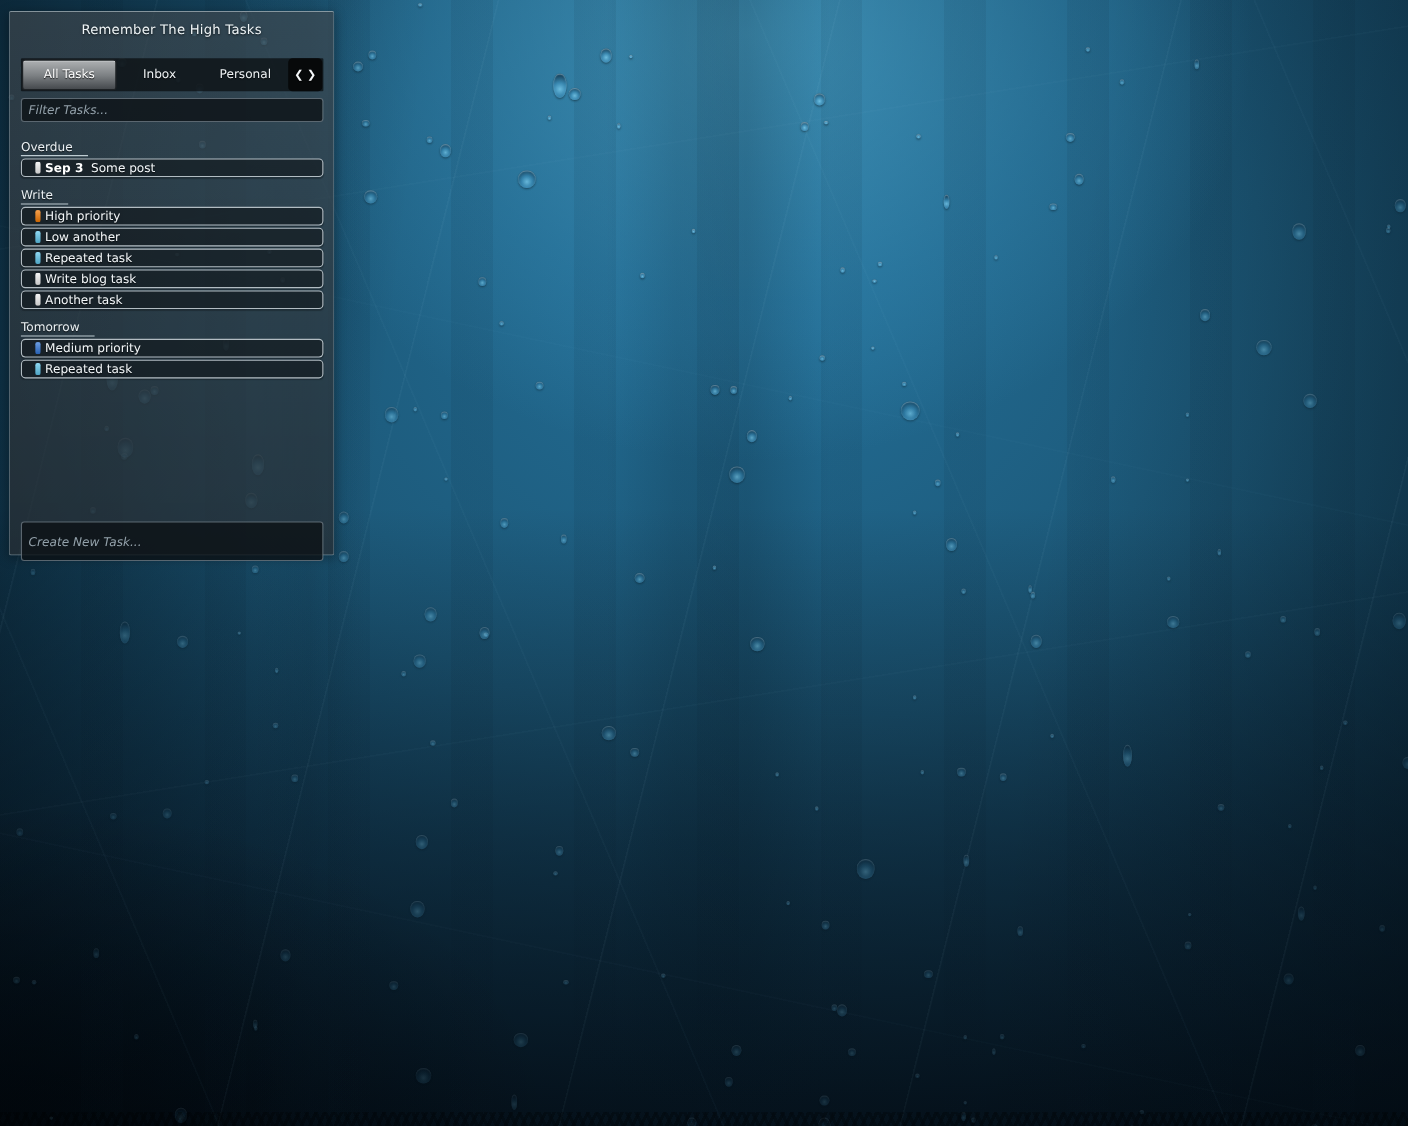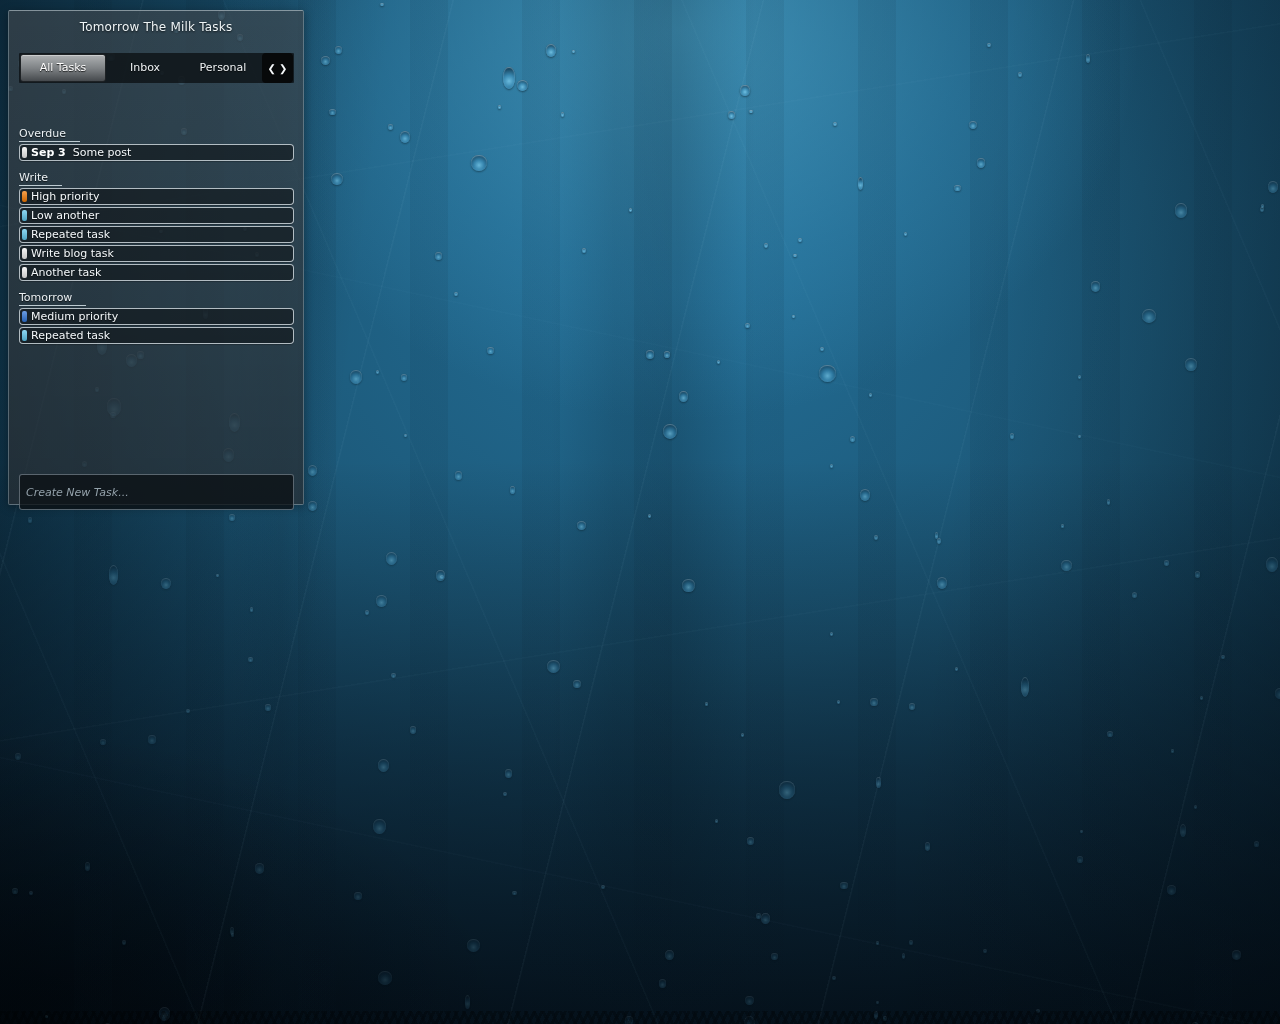--- a/index.html
+++ b/index.html
@@ -110,21 +110,21 @@
   .sec-head { margin-bottom:2px; line-height:13px; }
   .sec-label {
     display:inline-block; font-size:11px; color:#eaf0f3;
     border-bottom:1px solid rgba(228,240,245,0.8);
     padding:0 14px 1px 0; text-shadow:0 1px 1px rgba(0,0,0,0.7);
   }
   .row {
     height:15px; margin-bottom:2px; box-sizing:content-box;
     border:1px solid rgba(212,222,228,0.82); border-radius:4px;
     background:rgba(13,19,23,0.58);
-    display:flex; align-items:center; padding-left:2px;
+    display:flex; align-items:center; padding-left:12px;
     box-shadow:0 1px 1px rgba(0,0,0,0.25);
   }
   .stripe {
     width:5px; height:11px; border-radius:2px; margin-right:4px; flex:none;
     background-image:linear-gradient(180deg, rgba(255,255,255,0.3), rgba(0,0,0,0.18));
   }
   .task-date { font-size:11px; font-weight:bold; color:#ffffff; margin-right:7px; white-space:nowrap; }
   .task-title { font-size:11px; color:#f3f7f9; white-space:nowrap; text-shadow:0 1px 1px rgba(0,0,0,0.6); }
 </style>
 </head>
@@ -322,32 +322,33 @@
       <div class="drop" style="left: 818.5px; top: 364.7px; width: 17.5px; height: 17.7px; opacity: 0.84;"></div>
       <div class="drop" style="left: 833.4px; top: 121.7px; width: 3.8px; height: 4.2px; opacity: 1;"></div>
       <div class="drop" style="left: 85px; top: 862.4px; width: 5.3px; height: 9px; opacity: 0.22;"></div>
       <div class="drop" style="left: 791.8px; top: 314.8px; width: 3.2px; height: 3.6px; opacity: 0.9;"></div>
       <div class="drop" style="left: 1060.9px; top: 560.2px; width: 10.8px; height: 10.8px; opacity: 0.53;"></div>
     </div>
   <div class="scratches"></div>
   <div class="bottom-texture"></div>
 
   <div class="widget">
-    <div class="w-title">Tomorrow The Milk Tasks</div>
+    <div class="w-title">Remember The High Tasks</div>
 
     <div class="tabbar">
       <div class="tab selected">All Tasks</div>
       <div class="tab plain">Inbox</div>
       <div class="tab plain">Personal</div>
       <div class="tab-nav">
         <span class="arrow">❮</span>
         <span class="arrow">❯</span>
       </div>
     </div>
 
+    <input class="text-box filter-box" value="" placeholder="Filter Tasks..." style="">
 
     <div class="list">
 
       <div class="section">
         <div class="sec-head">
           <span class="sec-label">Overdue</span>
         </div>
         <div class="row">
           <span class="stripe" style="background-color: rgb(242, 242, 242);"></span>
           <span class="task-date">Sep 3</span>

